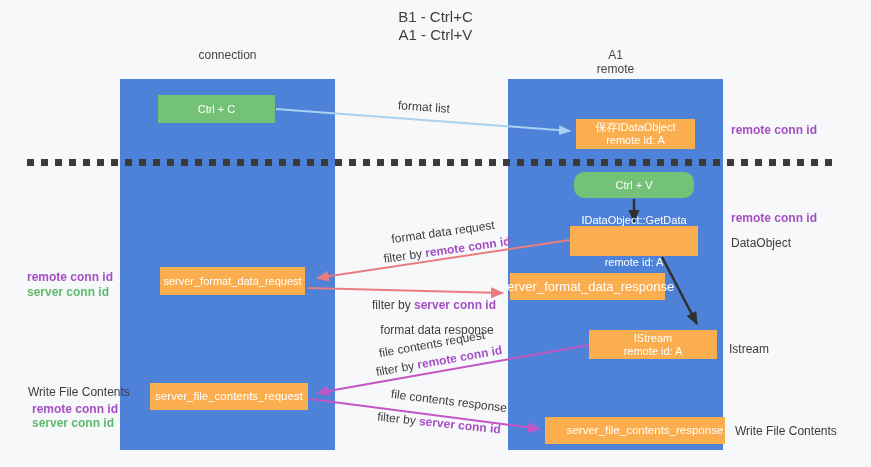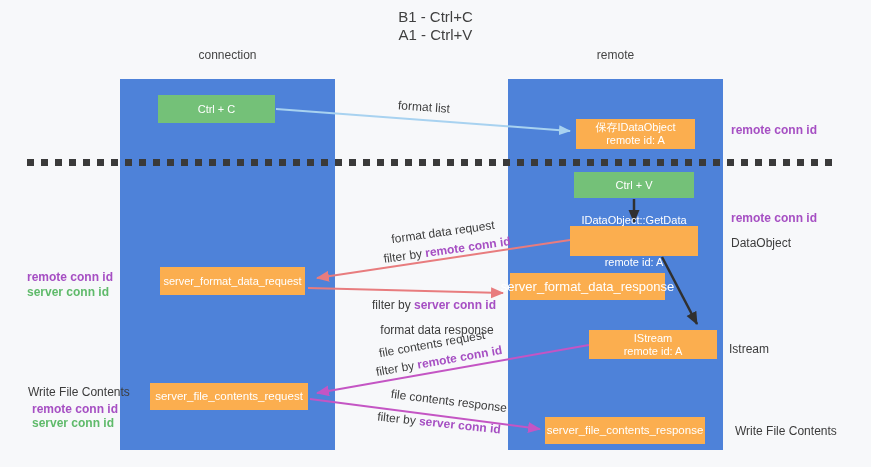--- a/index.html
+++ b/index.html
@@ -22,27 +22,27 @@
   
   .divider{left:27px;top:159px;width:808px;height:7px;z-index:6;
     background:repeating-linear-gradient(90deg,#3a3a3a 0 7px,transparent 7px 14px);}
   
   .node{z-index:10;display:flex;flex-direction:column;align-items:center;justify-content:center;
     color:#ffffff;text-align:center;line-height:13px;font-size:11px;}
   .node.green{background:#74c178;}
   .node.orange{background:#fbae4f;}
   .n-ctrlc{left:158px;top:95px;width:117px;height:28px;}
   .n-save{left:576px;top:119px;width:119px;height:30px;}
-  .n-ctrlv{left:574px;top:172px;width:120px;height:26px;}
+  .n-ctrlv{left:574px;top:172px;width:120px;height:26px;border-radius:10px;}
   .n-getdata{left:570px;top:226px;width:128px;height:30px;gap:29px;}
   .n-freq{left:160px;top:267px;width:145px;height:28px;font-size:11px;}
   .n-fresp{left:510px;top:273px;width:155px;height:27px;font-size:13px;}
   .n-istream{left:589px;top:330px;width:128px;height:29px;}
   .n-creq{left:150px;top:383px;width:158px;height:27px;font-size:11.5px;}
-  .n-cresp{left:545px;top:417px;width:160px;height:27px;font-size:11.5px;}
+  .n-cresp{left:545px;top:417px;width:160px;height:27px;font-size:11.5px;padding-left:20px;}
   
   svg.arrows{left:0;top:0;z-index:5;}
   
   .elabel{z-index:15;white-space:nowrap;font-size:12px;color:#3c3c3c;transform:translate(-50%,-50%);}
   .purple{color:#a64fc3;font-weight:bold;}
   
   .ann{z-index:15;white-space:nowrap;font-size:12px;}
   .ann.bold-purple{color:#a64fc3;font-weight:bold;}
   .ann.bold-green{color:#5fba6a;font-weight:bold;}
   .ann.dark{color:#3c3c3c;}
@@ -54,20 +54,21 @@
 
   <div class="abs title">
     <div>B1 - Ctrl+C</div>
     <div>A1 - Ctrl+V</div>
   </div>
 
   <div class="abs lane-header left">
     <div>connection</div>
   </div>
   <div class="abs lane-header right">
+    <div>A1</div>
     <div>remote</div>
   </div>
 
   <div class="abs lane left"></div>
   <div class="abs lane right"></div>
 
   <div class="abs divider"></div>
 
   <svg class="abs arrows" width="871" height="467" viewBox="0 0 871 467">
     <defs>

